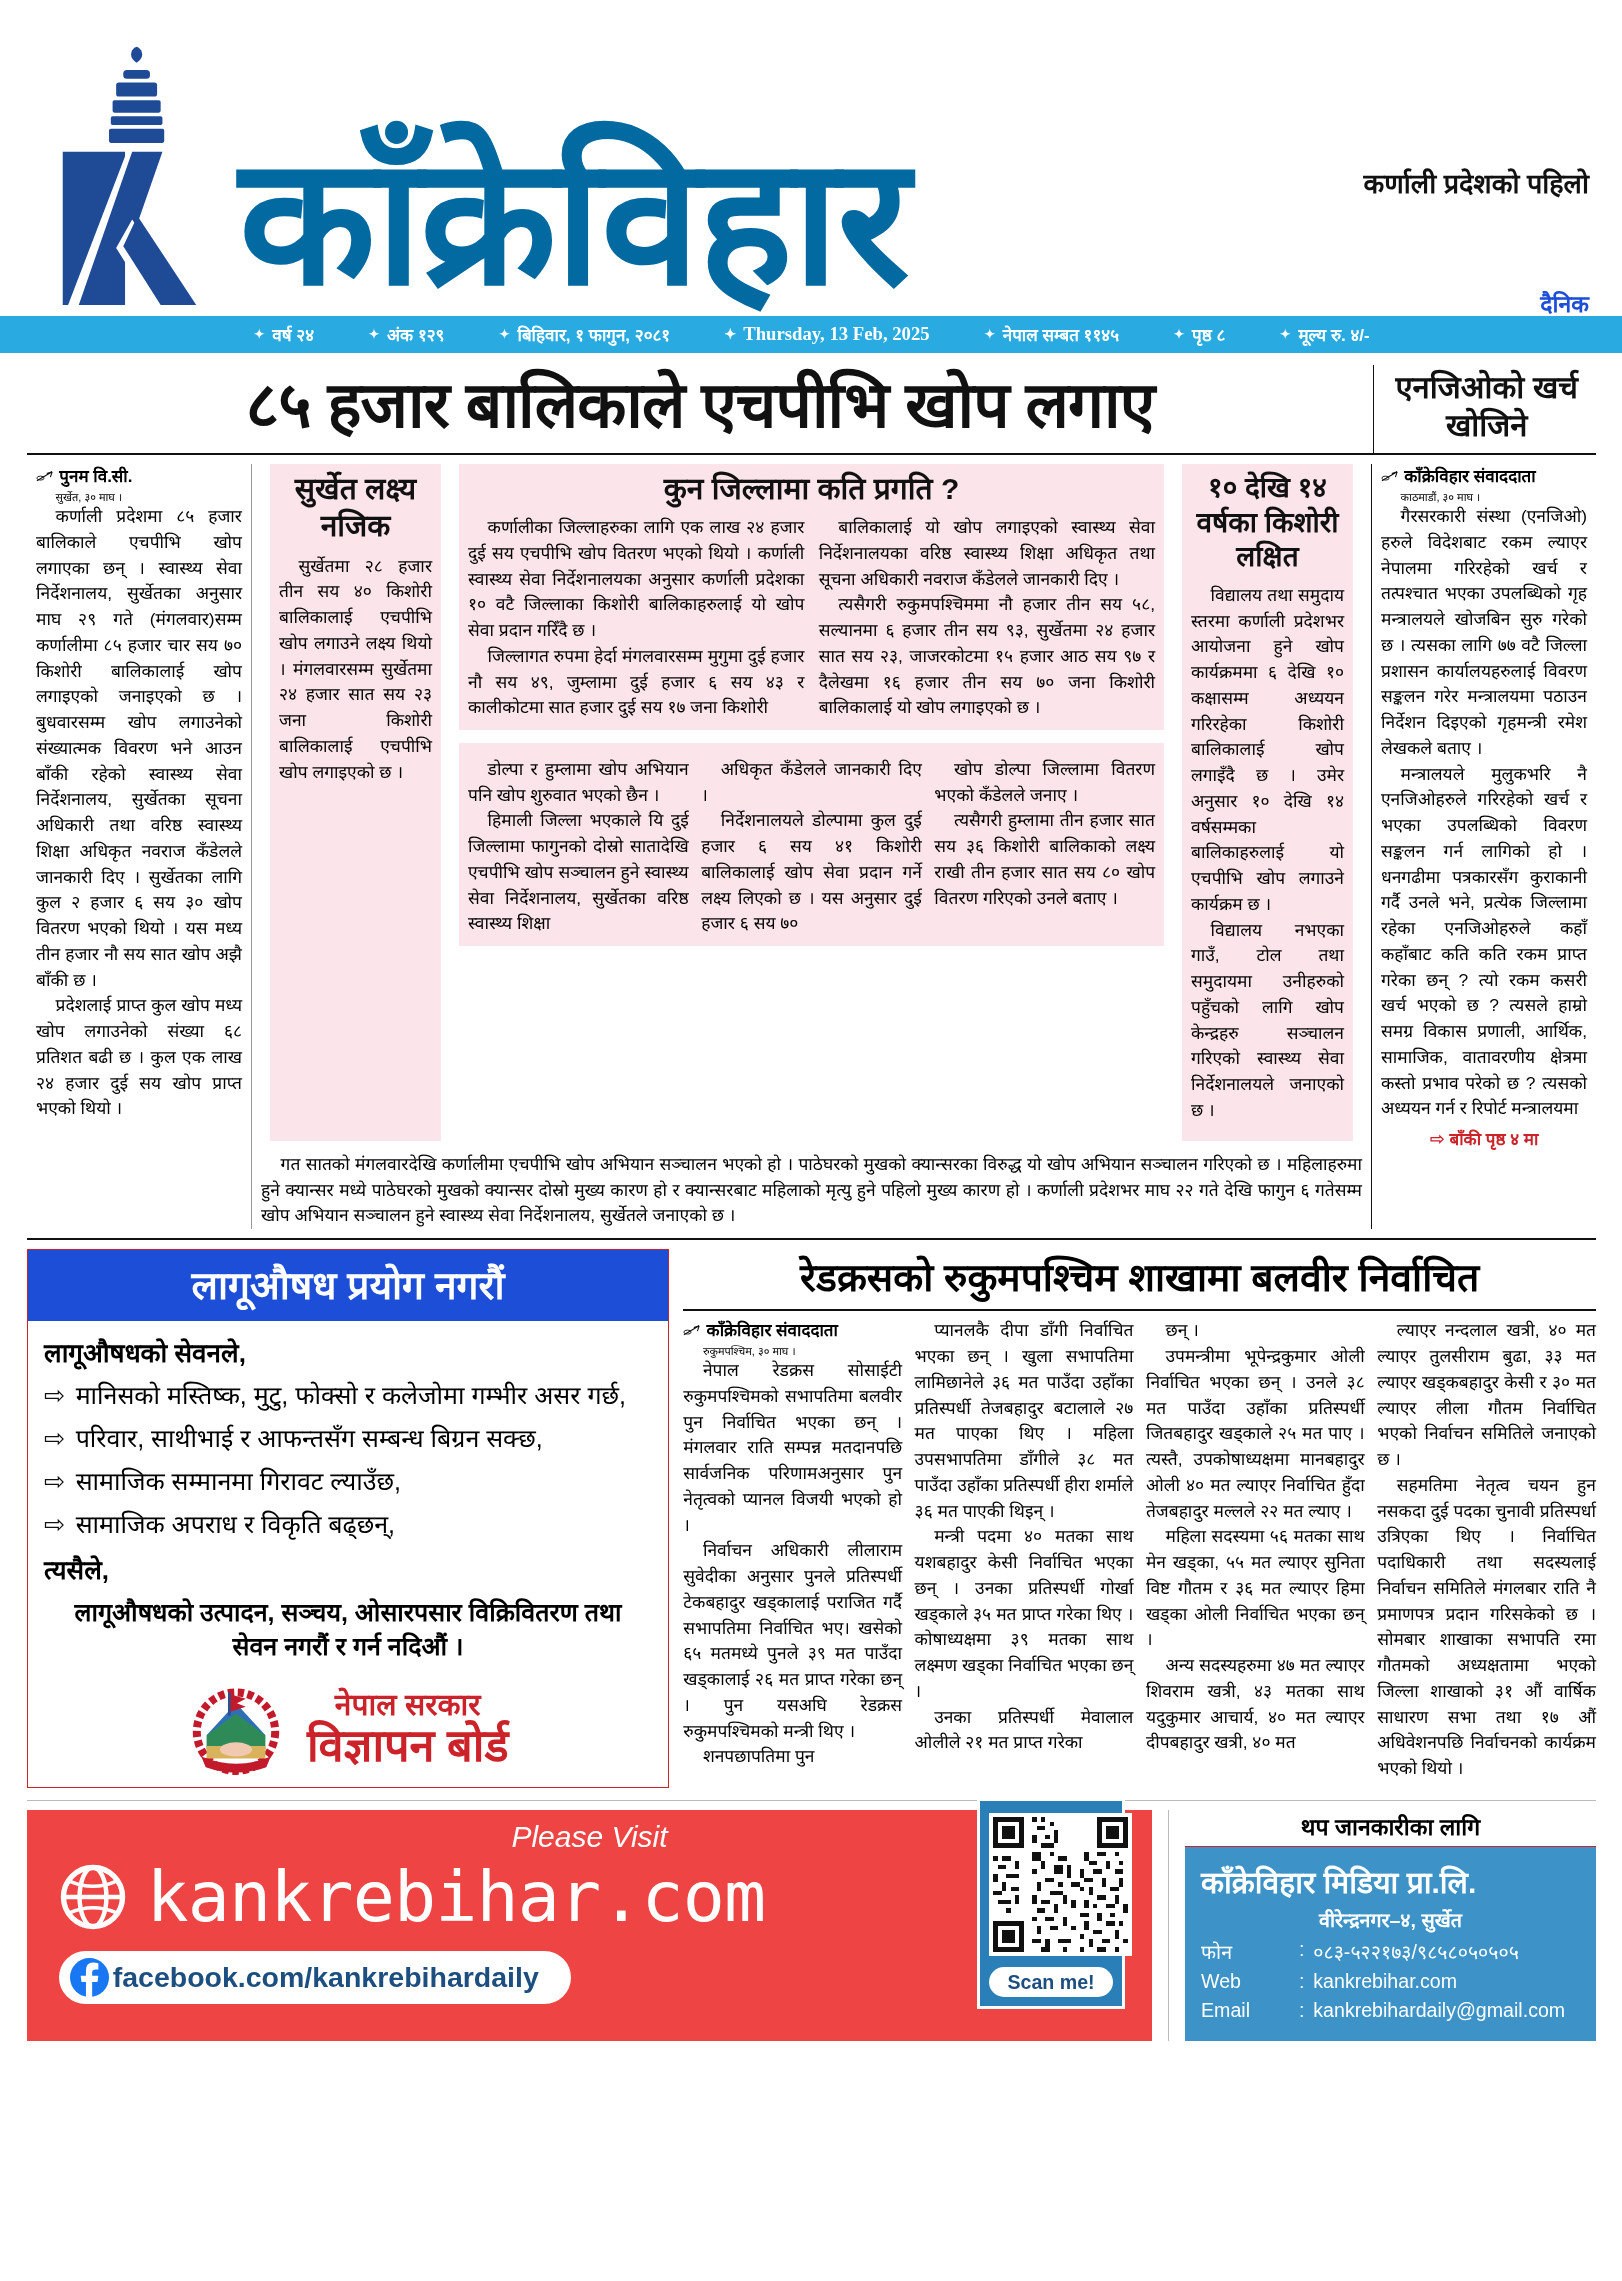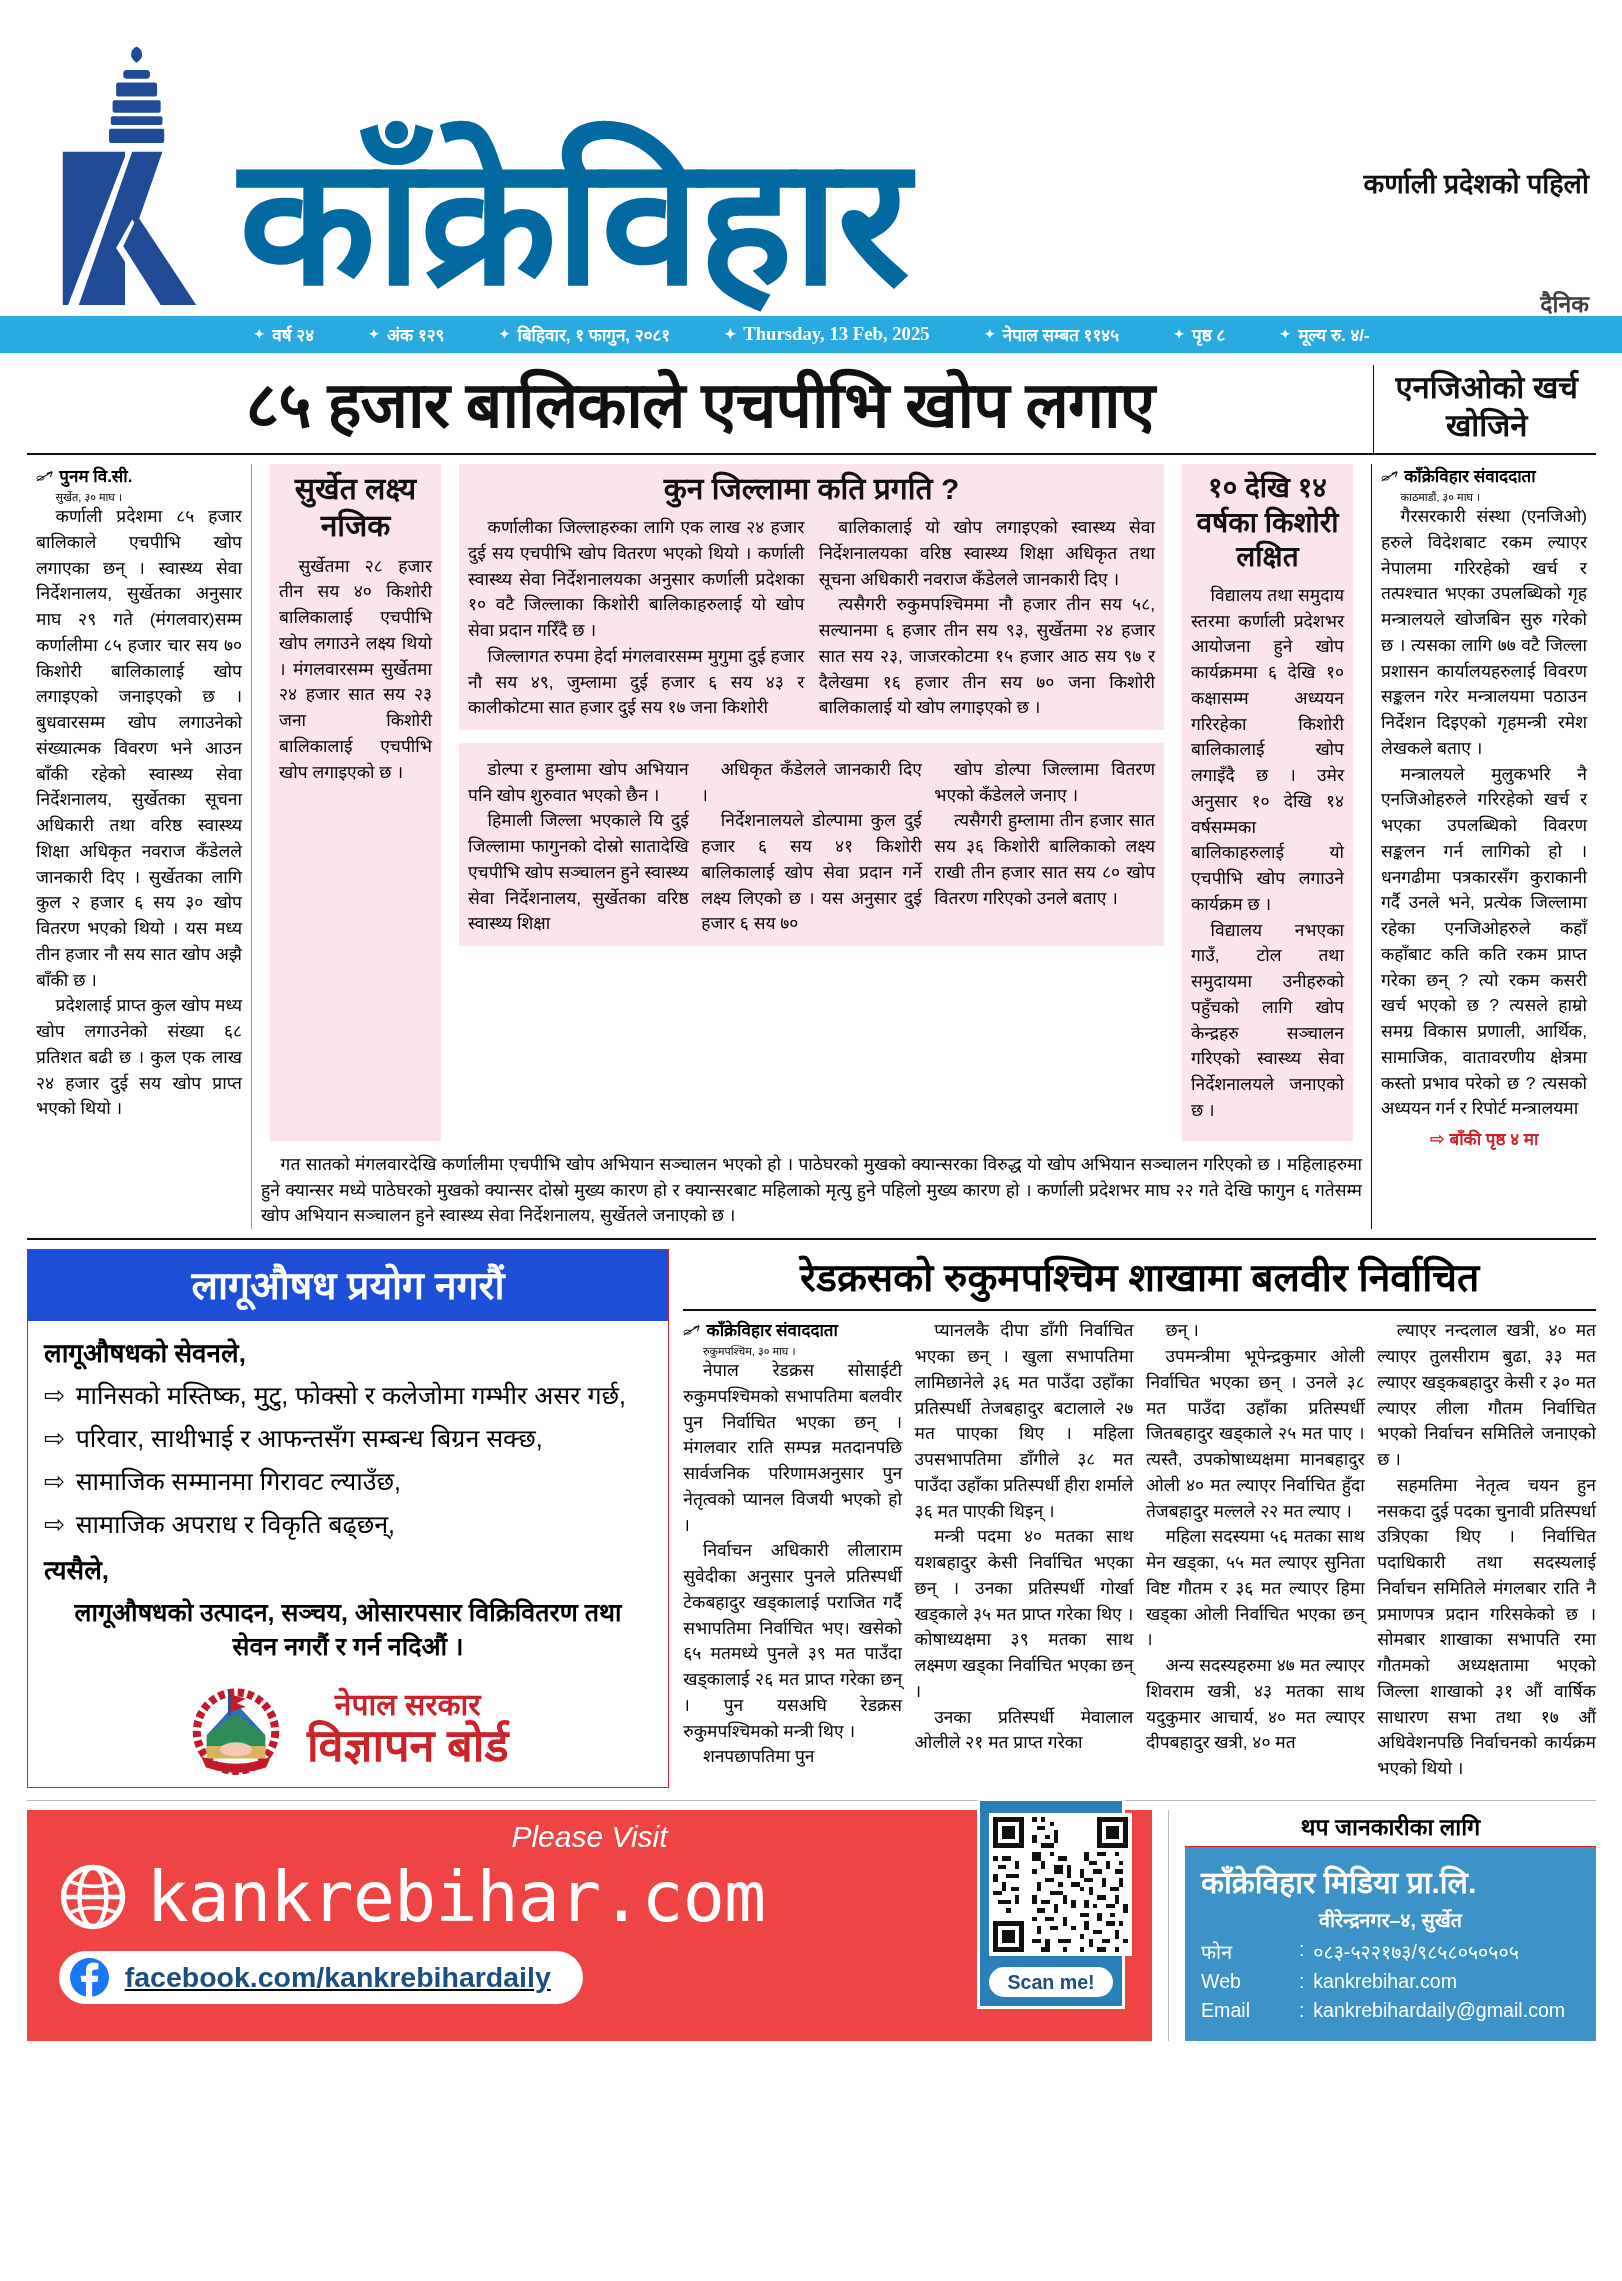--- a/index.html
+++ b/index.html
@@ -30,21 +30,21 @@
     letter-spacing: -1.8px;
     white-space: nowrap;
   }
   .tagline {
     position:absolute; right: 7.1px; top: 25px;
     font-size: 27px; font-weight:700; color:#111;
     white-space: nowrap;
   }
   .dainik {
     position:absolute; right: 7.1px; bottom: -7.1px;
-    font-size: 23px; font-weight:700; color:#404040;
+    font-size: 23px; font-weight:700; color:#1d4ed8;
   }
 
   
   .infobar {
     height: 37px; background: #29ABE2;
     display:flex; align-items:center; justify-content:center; gap: 0px;
     margin: 3.6px -27px 0 -27px;
   }
   .infobar .item {
     color: #fff; font-size: 17px; font-weight: 600;
@@ -123,22 +123,22 @@
   .news2-title { font-size: 39px; font-weight:700; text-align:center; border-bottom: 2.7px solid #111; padding-bottom: 7.1px; margin-bottom: 7.1px; }
 
   
   .footer { display:flex; margin-top: 12.5px; border-top: 1.8px solid #bbb; padding-top: 9px;}
   .footer-left { flex: 1 1 auto; background:#ef4444; position:relative; padding: 10px 0 16px 0; }
   .pv { text-align:center; color:#fff; font-size: 30px; font-style: italic; font-family:"Liberation Sans", sans-serif; }
   .url-row { display:flex; align-items:center; gap: 19.6px; padding: 1.8px 0 0 32px; }
   .globe { width: 68px; height:68px; flex:0 0 auto; }
   .url-text { color:#fff; font-size: 70px; font-weight: 400; letter-spacing: -0.9px;
               font-family:"DejaVu Sans Mono", monospace; }
-  .fb-pill { display:inline-flex; align-items:center; gap: 16px; background:#fff; border-radius: 36px;
-             padding: 7.1px 32px 7.1px 10.7px; margin: 12.5px 0 0 32px; text-decoration: underline; }
+  .fb-pill { display:inline-flex; align-items:center; gap: 4px; background:#fff; border-radius: 36px;
+             padding: 7.1px 32px 7.1px 10.7px; margin: 12.5px 0 0 32px; }
   .fb-mark { width: 39px; height:39px; flex:0 0 auto; }
   .fb-text { color:#1c4e80; font-size: 28.5px; font-weight:700; }
 
   .qr-panel { position:absolute; right: 27px; top: -12.5px; width: 148px; background:#2b7fb8;
               border: 3.6px solid #fff; padding: 12.5px 9px 9px 9px; text-align:center; }
   .qr-img { width: 143px; height:143px; background:#fff; margin: 0 auto; }
   .scan-pill { background:#fff; color:#1c4e80; font-weight:700; font-size:19.6px; border-radius:18px;
                padding: 3.6px 0; margin-top: 10.7px; }
 
   .footer-right { flex: 0 0 428px; margin-left: 16px; border-left: 1.8px solid #bbb; padding-left: 16px; }

